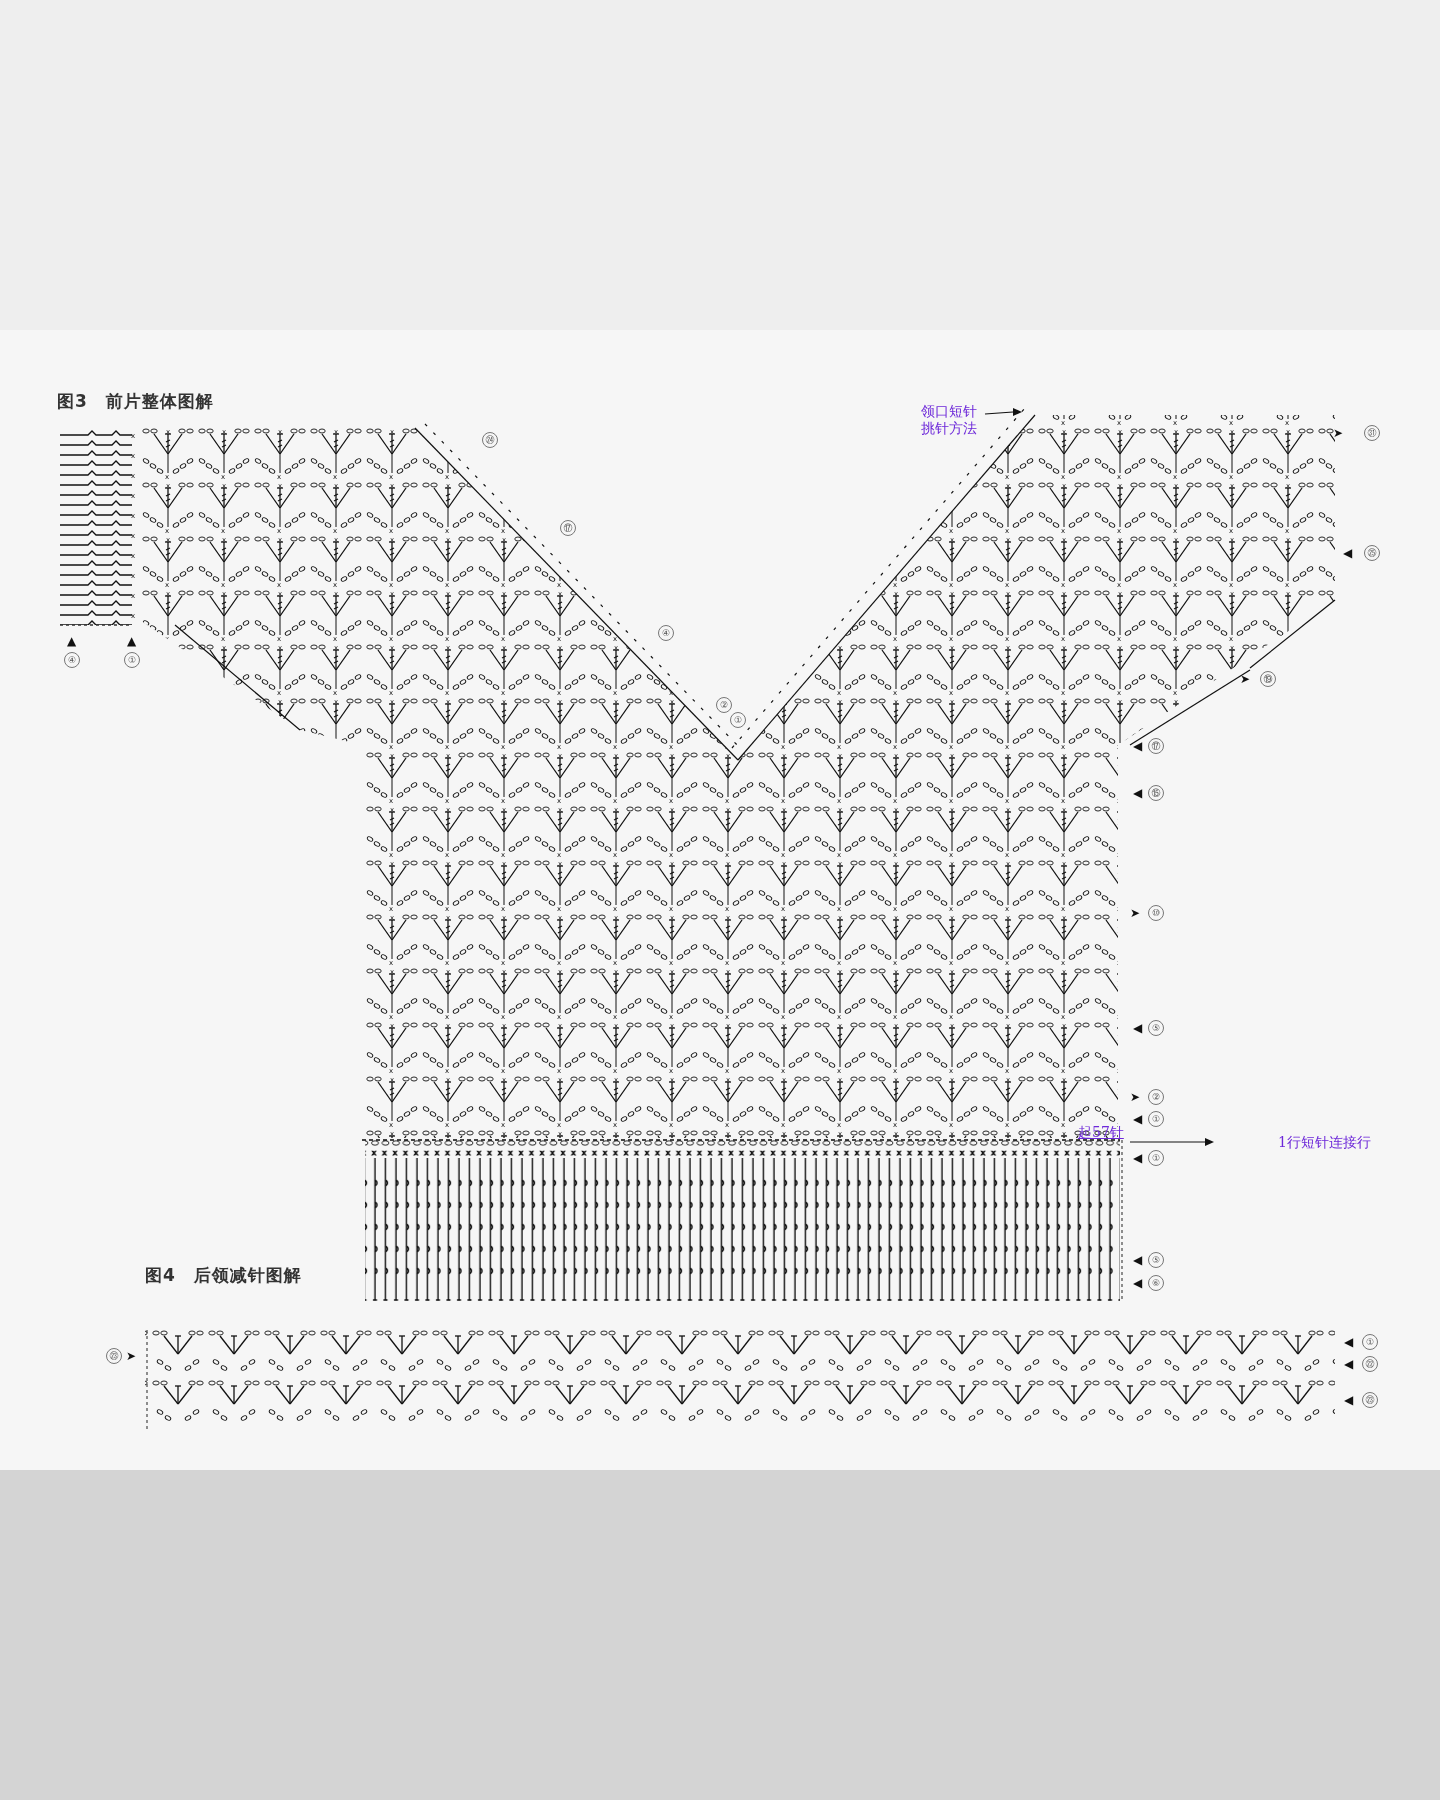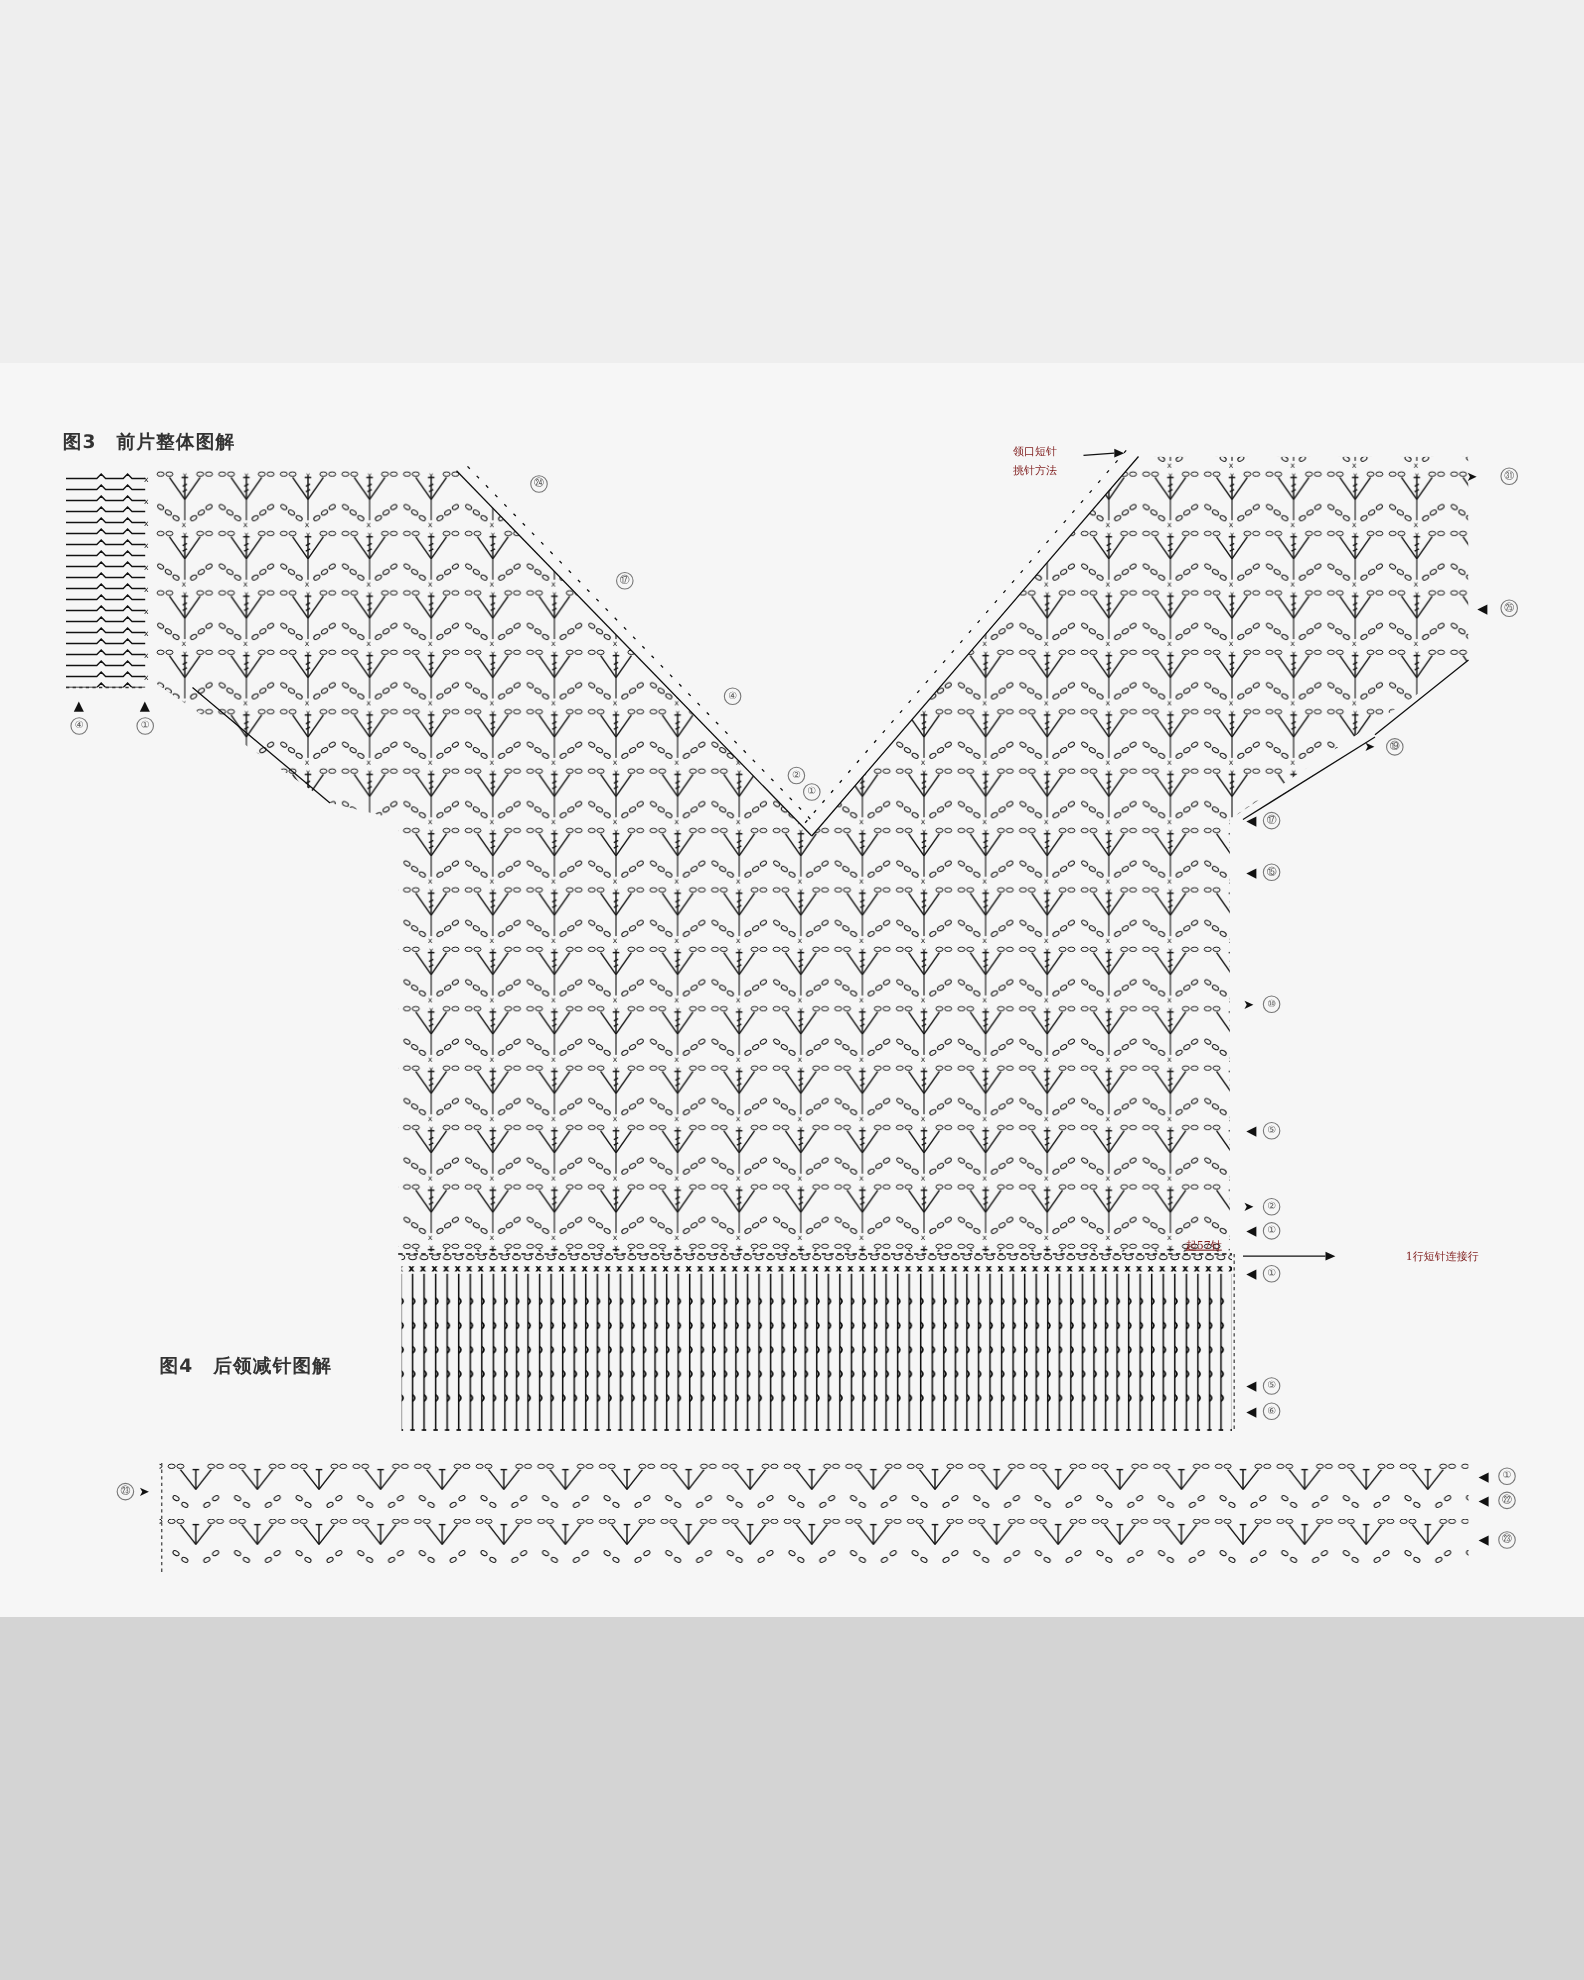--- a/index.html
+++ b/index.html
@@ -6,21 +6,21 @@
     body {
       width:1440px; height:1800px; position:relative; overflow:hidden;
       background:#ededed;
       font-family:"DejaVu Sans", sans-serif;
     }
     .band-top { position:absolute; left:0; top:0; width:1440px; height:330px; background:#eeeeee; }
     .sheet { position:absolute; left:0; top:330px; width:1440px; height:1140px; background:#f6f6f6; }
     .band-bottom { position:absolute; left:0; top:1470px; width:1440px; height:330px; background:#d4d4d4; }
     .fig-title { position:absolute; font-size:17px; font-weight:bold; color:#333; letter-spacing:1px; white-space:nowrap; }
     .fig-title .num { margin-right:18px; }
-    .note { position:absolute; font-family:"DejaVu Serif", serif; font-size:10px; color:#7f1d1d; line-height:17px; white-space:nowrap; }
+    .note { position:absolute; font-family:"DejaVu Serif", serif; font-size:14px; color:#6d28d9; line-height:17px; white-space:nowrap; }
     .marker {
       position:absolute; width:14px; height:14px; border:1px solid #777; border-radius:50%;
       font-size:9px; line-height:14px; text-align:center; color:#555; background:#f6f6f6;
       font-family:"DejaVu Sans", sans-serif;
     }
     .arrow { position:absolute; font-size:12px; color:#111; line-height:14px; }
     svg.chart { position:absolute; left:0; top:0; }
   </style>
 </head>
 <body>
@@ -181,21 +181,21 @@
 <div class="arrow" style="left:1133px; top:1112px;">◀</div>
 <div class="marker" style="left:1148px; top:1111px;">①</div>
 
 <div class="arrow" style="left:1133px; top:1151px;">◀</div>
 <div class="marker" style="left:1148px; top:1150px;">①</div>
 <div class="arrow" style="left:1133px; top:1253px;">◀</div>
 <div class="marker" style="left:1148px; top:1252px;">⑤</div>
 <div class="arrow" style="left:1133px; top:1276px;">◀</div>
 <div class="marker" style="left:1148px; top:1275px;">⑥</div>
 
-<div class="fig-title" style="left:145px; top:1230px;">
+<div class="fig-title" style="left:145px; top:1264px;">
   <span class="num">图4</span><span>后领减针图解</span>
 </div>
 
 <div class="marker" style="left:106px; top:1348px;">㉓</div>
 <div class="arrow" style="left:126px; top:1349px;">➤</div>
 <div class="arrow" style="left:1344px; top:1335px;">◀</div>
 <div class="marker" style="left:1362px; top:1334px;">①</div>
 <div class="arrow" style="left:1344px; top:1357px;">◀</div>
 <div class="marker" style="left:1362px; top:1356px;">㉒</div>
 <div class="arrow" style="left:1344px; top:1393px;">◀</div>

